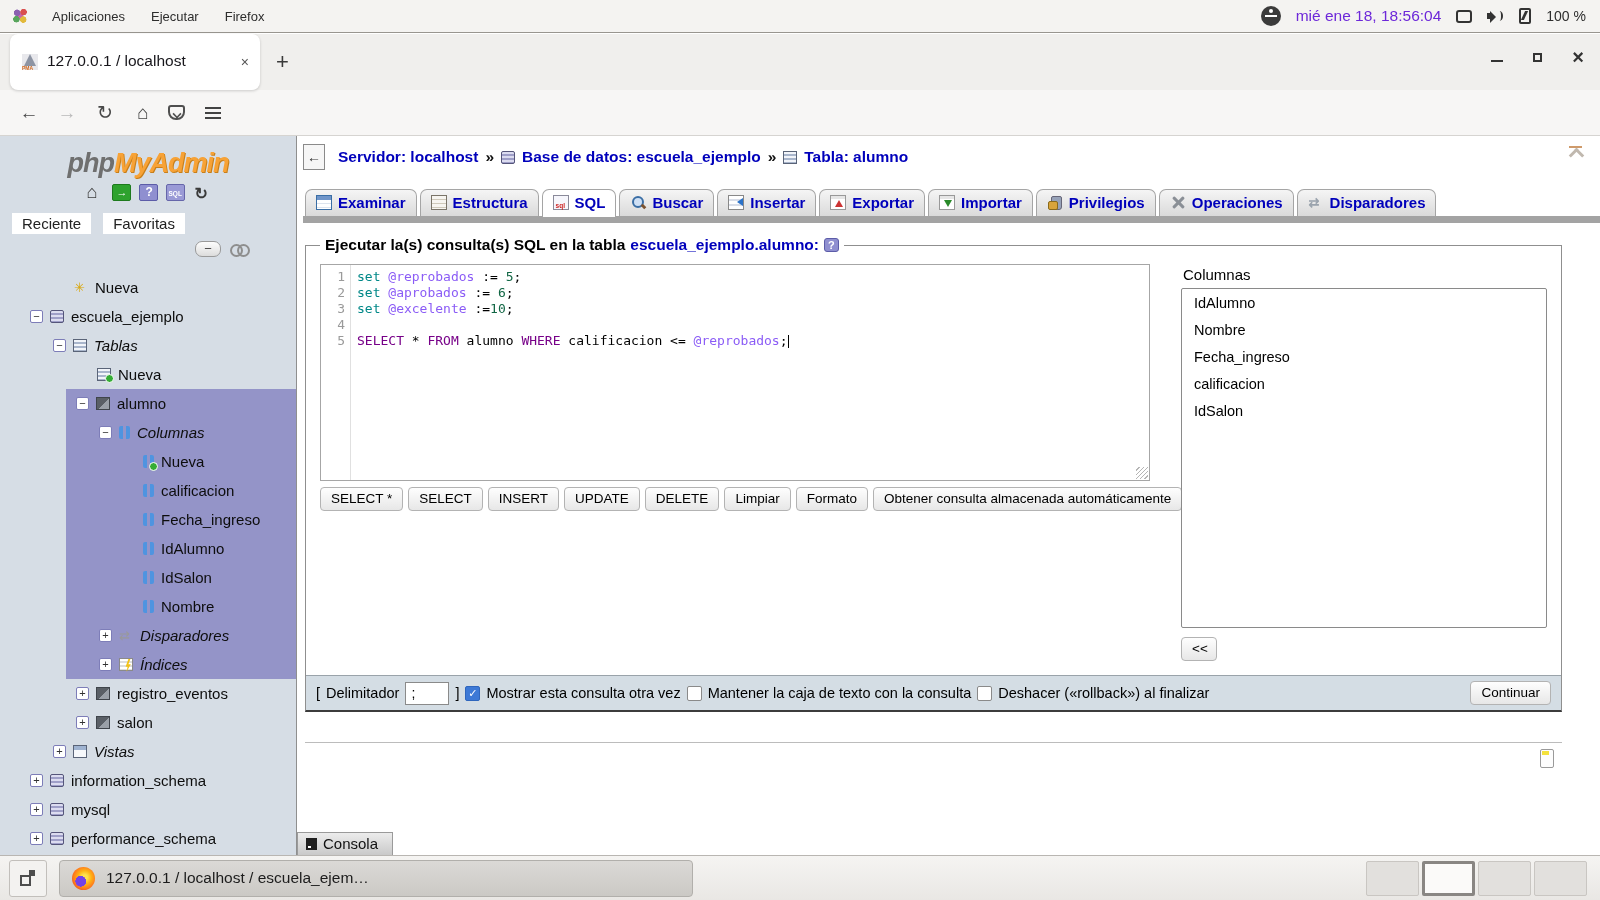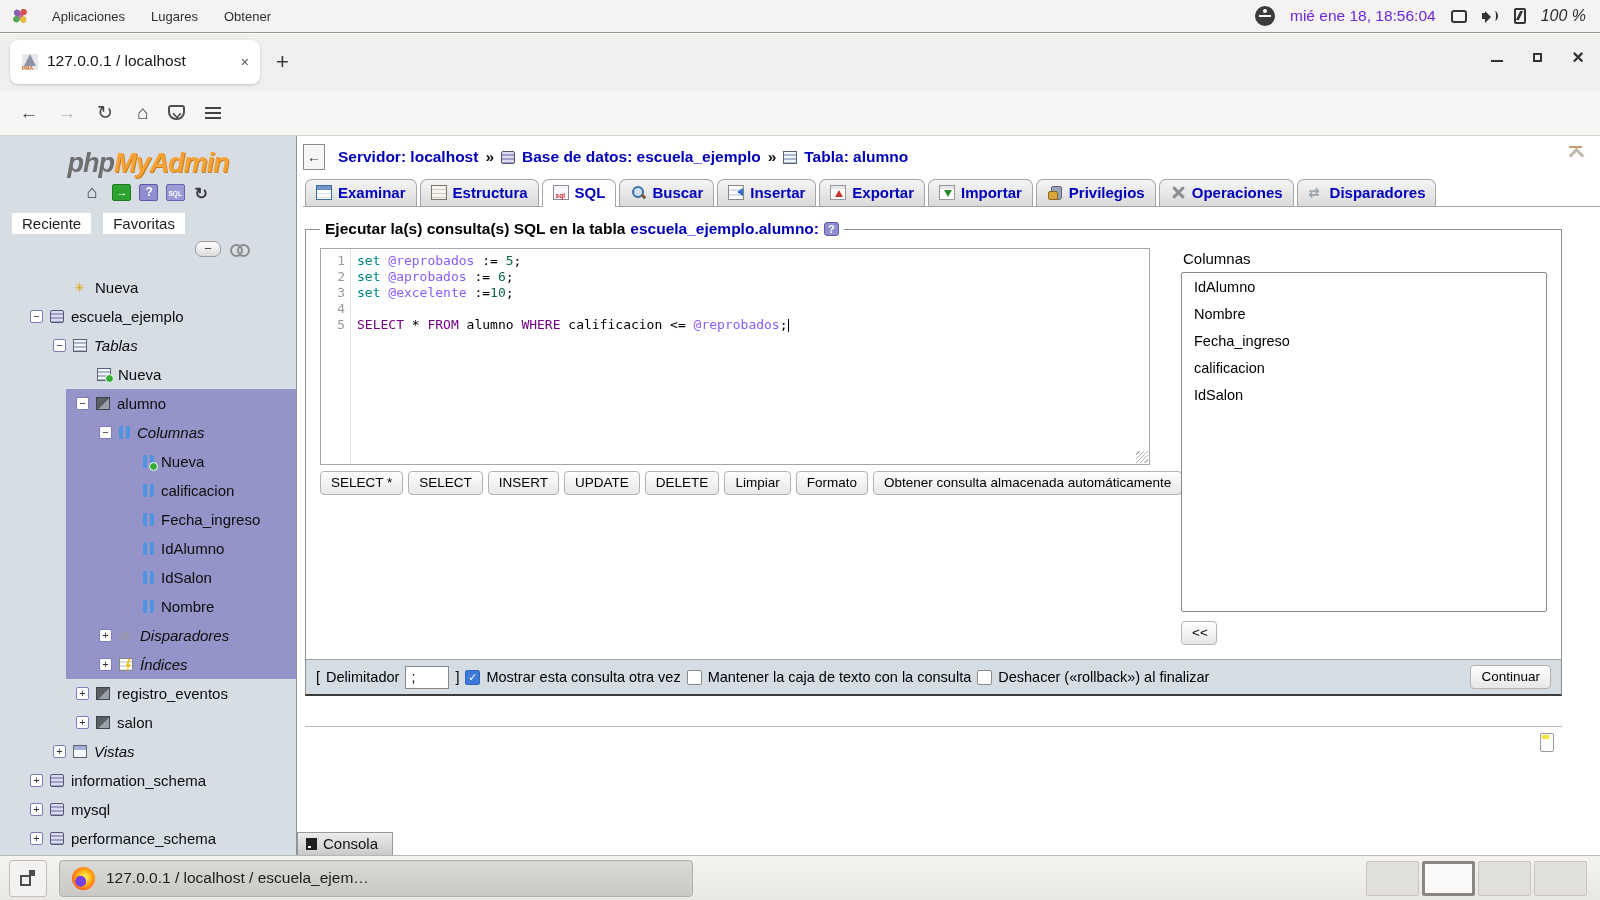--- a/index.html
+++ b/index.html
@@ -26,27 +26,27 @@
   .disp-ic { width:16px; height:13px; border:2px solid #333; border-radius:3px; }
   .spk { width:17px; height:14px; position:relative; }
   .spk::before { content:""; position:absolute; left:0; top:4px; width:4px; height:6px; background:#333; }
   .spk::after { content:""; position:absolute; left:3px; top:2px; border-left:6px solid #333;
     border-top:6px solid transparent; border-bottom:6px solid transparent; }
   .spk .wav { position:absolute; right:1px; top:2px; width:7px; height:10px;
     border-right:2px solid #333; border-radius:50%; }
   .batt { width:12px; height:16px; border:2px solid #333; border-radius:2px; position:relative; }
   .batt::after { content:""; position:absolute; left:2px; top:1px; width:3px; height:9px;
     background:#333; transform:skewX(-25deg); }
-  .pct { font-size:16px; color:#2d2d2d;font-style:italic; }
+  .pct { font-size:14px; color:#2d2d2d; }
 
   
   .window { position:absolute; top:34px; left:0; width:1600px; height:821px;
     background:#f0efed; display:flex; flex-direction:column; }
   .tabbar { height:56px; position:relative; display:flex; align-items:center; padding-left:10px; flex:none; }
-  .fftab { width:250px; height:44px; background:#fff; border-radius:8px; box-shadow:0 1px 3px rgba(0,0,0,.18);
+  .fftab { width:250px; height:56px; background:#fff; border-radius:8px; box-shadow:0 1px 3px rgba(0,0,0,.18);
     display:flex; align-items:center; padding:0 8px 0 12px; gap:9px; }
   .favicon { width:16px; height:16px; position:relative; flex:none; background:#e8e8ec; }
   .favicon::before { content:""; position:absolute; left:2px; top:0; width:0; height:0;
     border-left:6px solid transparent; border-right:6px solid transparent; border-bottom:12px solid #8d94a3; }
   .favicon::after { content:"PMA"; position:absolute; left:0; bottom:-1px; font-size:5px; font-weight:bold; color:#d2691e; }
   .tab-title-wrap { position:relative; overflow:hidden; flex:1; height:20px; }
   .tab-title { font-size:15.5px; color:#17161b; white-space:nowrap; }
   .fade { position:absolute; right:0; top:0; bottom:0; width:34px;
     background:linear-gradient(90deg, rgba(255,255,255,0), #fff 85%); }
   .tab-close { font-size:14px; color:#555; padding:0 3px; }
@@ -131,21 +131,21 @@
   .collapse-btn { width:22px; height:26px; border:1px solid #8a8a8a; background:#f6f6f6; color:#333;
     font-size:14px; text-align:center; line-height:24px; font-weight:normal; margin-right:6px; }
   .crumb { color:#0000bb; display:flex; align-items:center; gap:5px; }
   .crumb-sep { color:#111; }
   .bicon { width:14px; height:13px; display:inline-block; position:relative; }
   .totop { position:absolute; right:16px; top:10px; width:16px; height:12px; }
   .totop::before { content:""; position:absolute; left:1px; top:0; width:13px; height:2px; background:#cf9a6a; }
   .totop::after { content:""; position:absolute; left:3px; top:4px; width:8px; height:8px;
     border-left:3px solid #c0b8ae; border-top:3px solid #c0b8ae; transform:rotate(45deg); }
 
-  .tabs { display:flex; gap:3px; align-items:flex-end; margin-top:9px; padding-left:2px; border-bottom:1px solid #a3a3a3; }
+  .tabs { display:flex; gap:3px; align-items:flex-end; margin-top:19px; padding-left:2px; border-bottom:7px solid #a3a3a3; }
   .tab-item { display:flex; align-items:center; gap:6px; padding:4px 10px 5px; font-size:15px; font-weight:bold;
     color:#0000bb; background:linear-gradient(#f5f5f5,#dadada); border:1px solid #a5a5a5; border-bottom:none;
     border-radius:7px 7px 0 0; position:relative; }
   .tab-item.active { background:#fff; margin-bottom:-1px; padding-bottom:6px; z-index:2; }
   .tico { width:16px; height:15px; position:relative; flex:none; display:inline-block; }
   .ic-browse { border:1px solid #3a6ea5; background:linear-gradient(#6f95c9 0 4px,transparent 4px),
     repeating-linear-gradient(180deg,#fff 0 3px,#dde4ee 3px 4px); }
   .ic-structure { border:1px solid #7a7468; background:repeating-linear-gradient(180deg,#f7f5f0 0 3px,#cfc9ba 3px 4px); }
   .ic-sql { border:1px solid #8a8a9a; background:#f6f6fc; }
   .ic-sql::after { content:"sql"; position:absolute; left:2px; bottom:0; font-size:6.5px; font-weight:bold; color:#c22; }
@@ -234,22 +234,22 @@
   .workspaces { margin-left:auto; display:flex; gap:3px; padding-right:4px; }
   .ws { width:53px; height:35px; background:#e2e0dd; border:1px solid #c9c6c2; border-radius:2px; }
   .ws.active { background:#fbfaf9; border:3px solid #898683; }
 </style>
 </head>
 <body>
 
 <div class="topbar">
   <span class="distro"></span>
   <span class="menu">Aplicaciones</span>
-  <span class="menu">Lugares</span>
-  <span class="menu">Obtener</span>
+  <span class="menu">Ejecutar</span>
+  <span class="menu">Firefox</span>
   <div class="top-right">
     <span class="a11y"></span>
     <span class="clock">mié ene 18, 18:56:04</span>
     <span class="disp-ic"></span>
     <span class="spk">
         <span class="wav"></span>
       </span>
     <span class="batt"></span>
     <span class="pct">100 %</span>
   </div>

